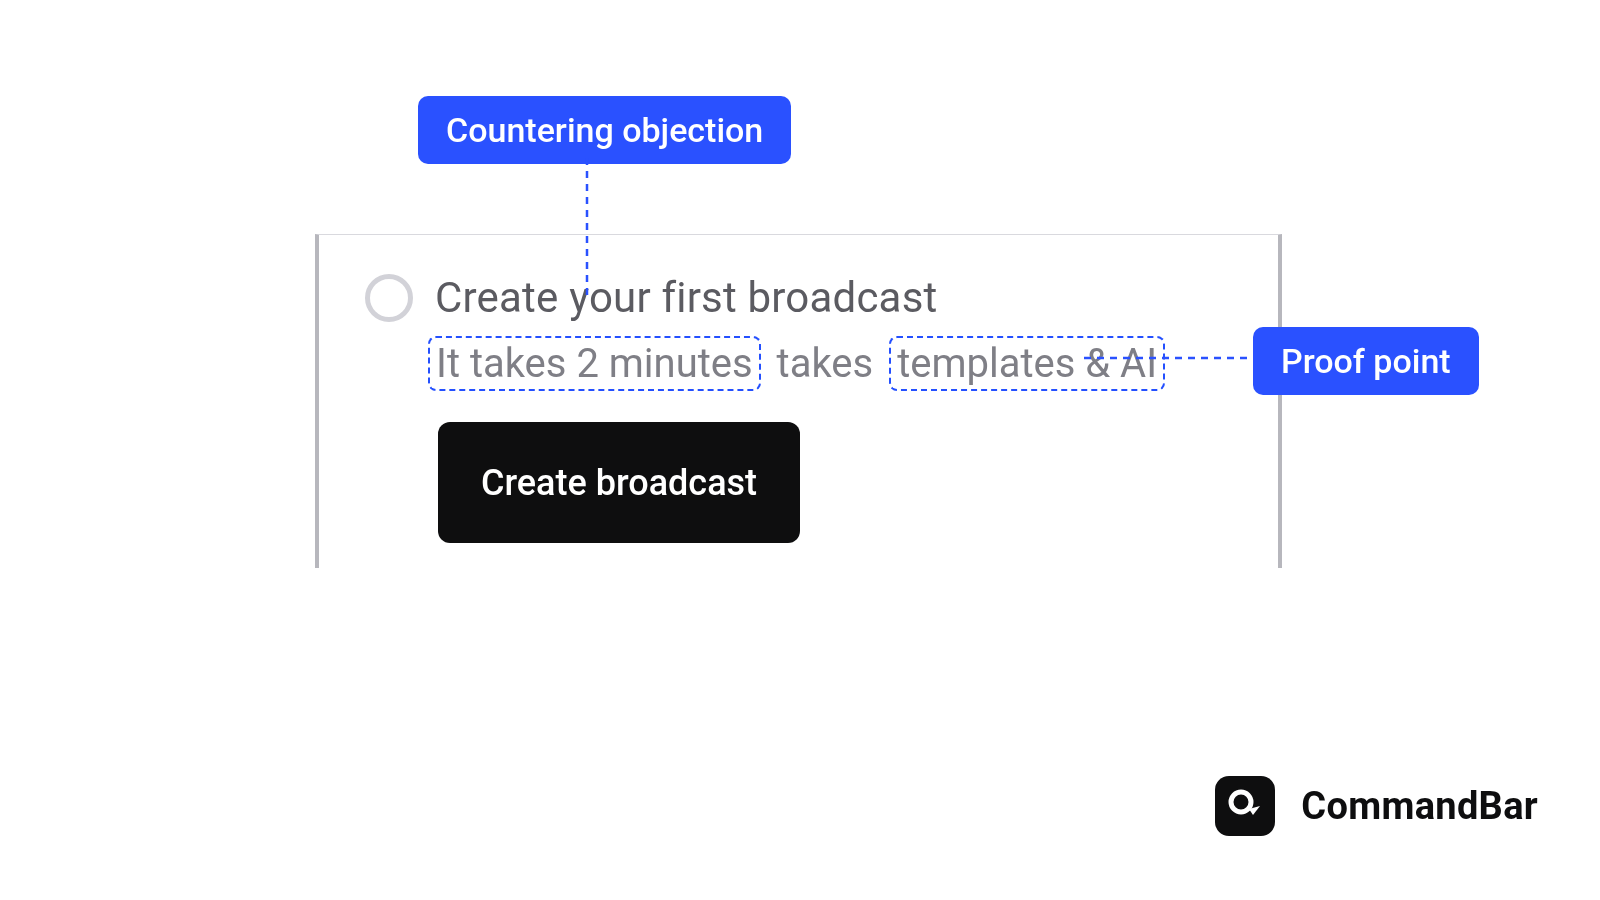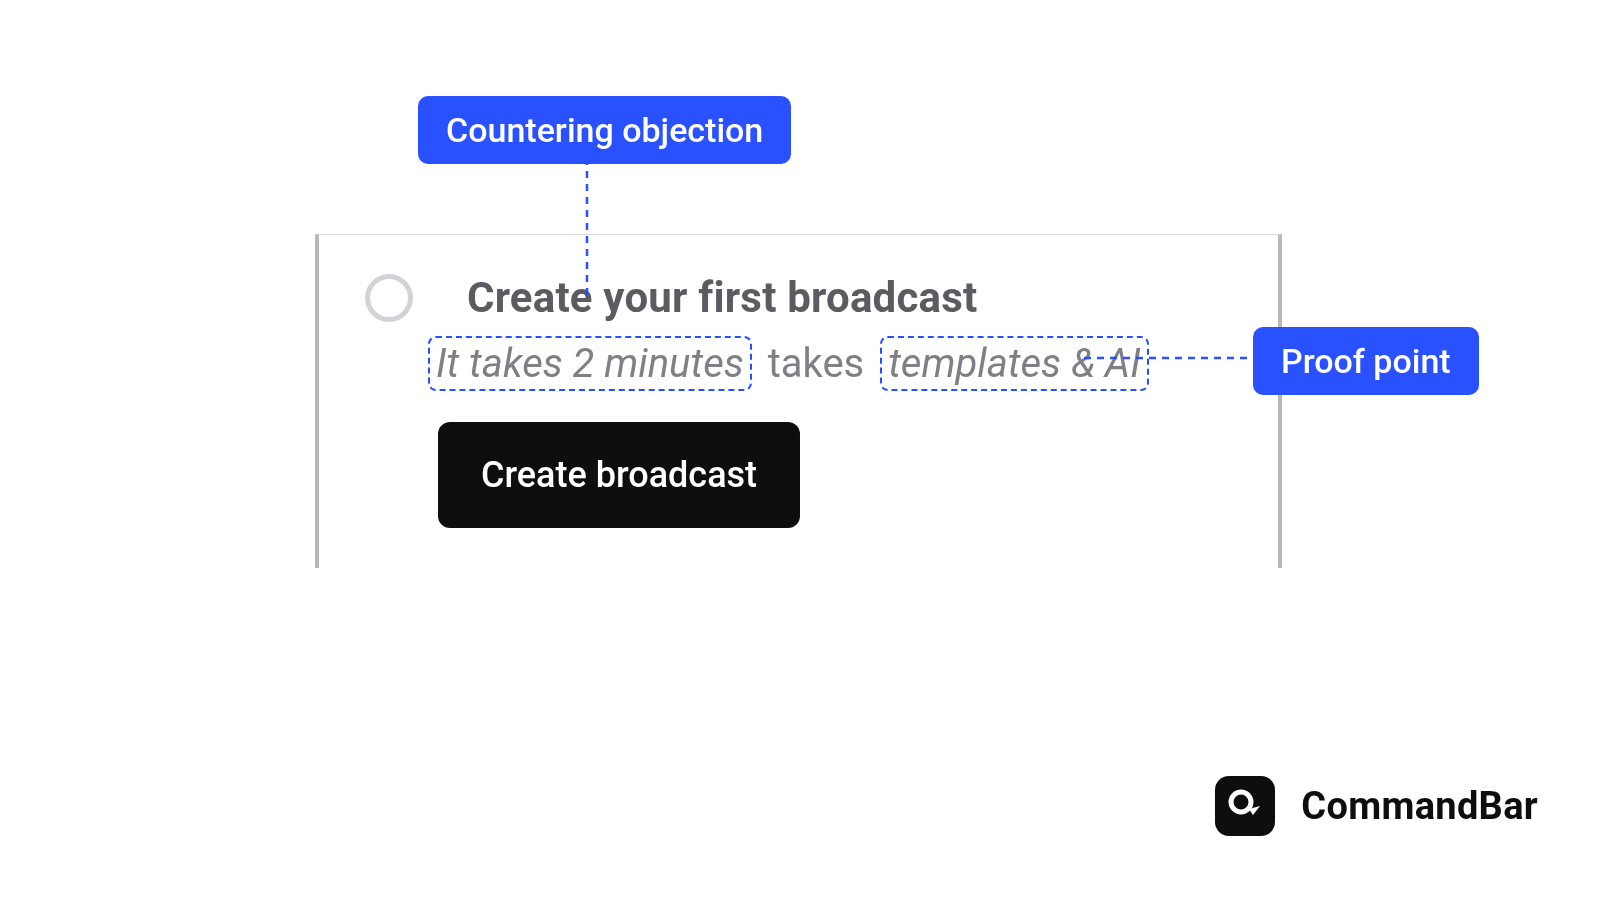--- a/index.html
+++ b/index.html
@@ -32,50 +32,48 @@
     .radio {
       width: 48px; height: 48px;
       border: 5px solid #d2d2d8;
       border-radius: 50%;
       background: #fff;
     }
 
     .title {
       color: #5b5b61;
       font-size: 42px;
-      font-weight: 700;
+      font-weight: 400;
       letter-spacing: .2px;
-      margin-left: 32px;
     }
 
     .subtitle-wrap {
       position: absolute;
       left: 428px;
       top: 336px;
       font-size: 40px;
       color: #7f7f86;
       white-space: nowrap;
     }
 
     .dash-span {
       display: inline-block;
       padding: 2px 6px;
       border: 2px dashed #2450ff;
       border-radius: 8px;
-      font-style: italic;
     }
 
     .subtitle-mid { display: inline-block; padding: 0 6px; }
 
     .cta {
       position: absolute;
       left: 438px;
       top: 422px;
       width: 362px;
-      height: 106px;
+      height: 121px;
       background: #0e0e0f;
       color: #ffffff;
       border-radius: 12px;
       display: flex;
       align-items: center;
       justify-content: center;
       font-size: 36px;
       font-weight: 500;
     }
 

